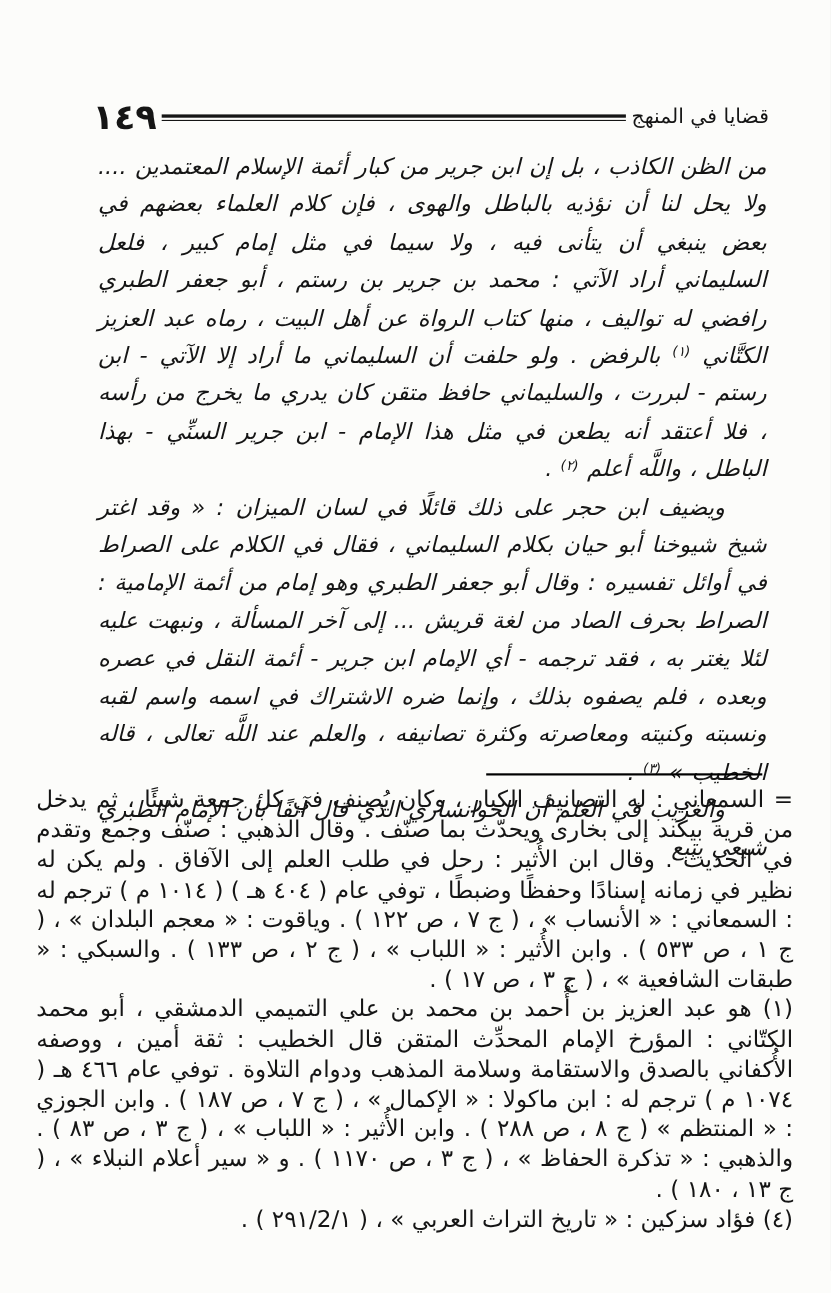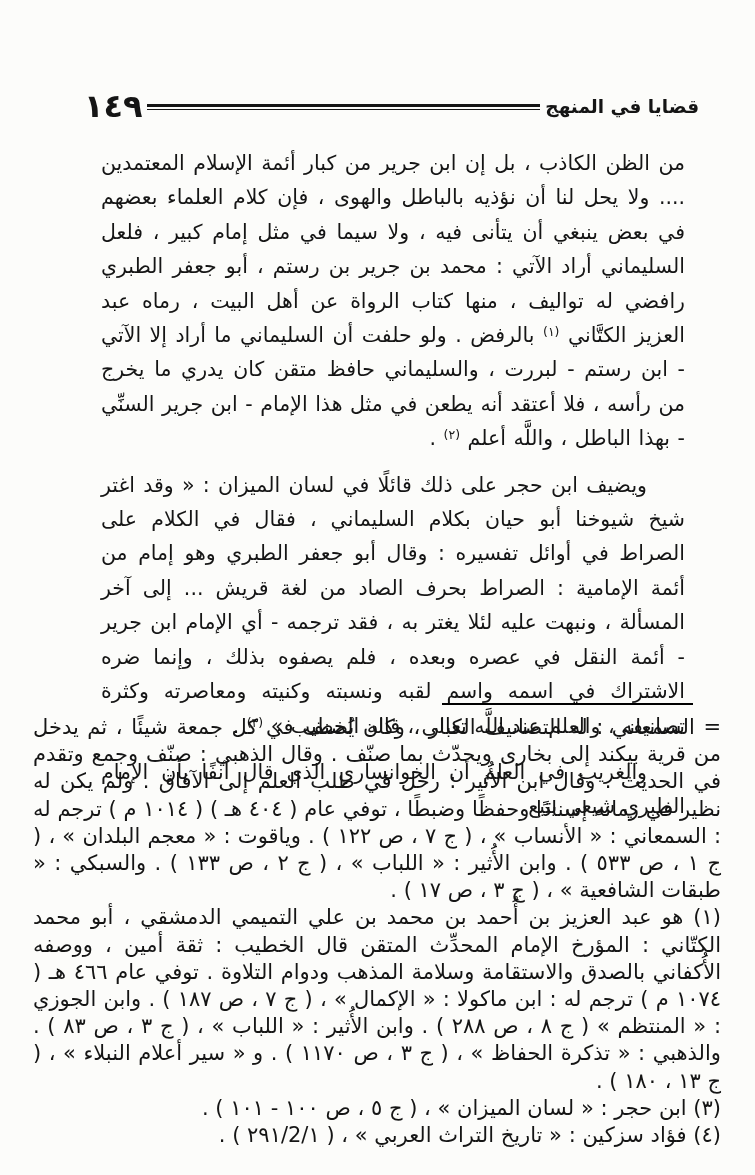--- a/index.html
+++ b/index.html
@@ -22,21 +22,21 @@
     overflow: hidden;
   }
   
   .header {
     position: absolute;
     top: 90px; right: 56px; left: 84px;
     display: flex; align-items: center;
     direction: rtl;
   }
   .header-title {
-    font-size: 18.5px; font-weight: 700;
+    font-size: 18.5px; font-weight: 400;
     white-space: nowrap;
     letter-spacing: 0;
   }
   .header-rule {
     flex: 1 1 auto;
     height: 6px;
     margin: 2px 5px 0 4px;
     border-top: 3px solid var(--ink);
     border-bottom: 1px solid var(--ink);
   }
@@ -48,21 +48,21 @@
   
   .body-text {
     position: absolute;
     top: 134px; right: 58px;
     width: 608px;
     font-size: 20.5px;
     line-height: 34.4px;
     text-align: justify;
     word-spacing: 1px;
   }
-  .para { margin: 12px; }
+  .para { margin: 0; font-style: italic; }
   .para.indented { text-indent: 38px; }
   .fnref {
     font-size: 12.5px;
     vertical-align: 6px;
     line-height: 0;
     white-space: nowrap;
   }
   
   .fn-divider {
     position: absolute;
@@ -95,17 +95,16 @@
       <p class="para">من الظن الكاذب ، بل إن ابن جرير من كبار أئمة الإسلام المعتمدين .... ولا يحل لنا أن نؤذيه بالباطل والهوى ، فإن كلام العلماء بعضهم في بعض ينبغي أن يتأنى فيه ، ولا سيما في مثل إمام كبير ، فلعل السليماني أراد الآتي : محمد بن جرير بن رستم ، أبو جعفر الطبري رافضي له تواليف ، منها كتاب الرواة عن أهل البيت ، رماه عبد العزيز الكتَّاني <sup class="fnref">(١)</sup> بالرفض . ولو حلفت أن السليماني ما أراد إلا الآتي - ابن رستم - لبررت ، والسليماني حافظ متقن كان يدري ما يخرج من رأسه ، فلا أعتقد أنه يطعن في مثل هذا الإمام - ابن جرير السنِّي - بهذا الباطل ، واللَّه أعلم <sup class="fnref">(٢)</sup> .</p>
       <p class="para indented">ويضيف ابن حجر على ذلك قائلًا في لسان الميزان : « وقد اغتر شيخ شيوخنا أبو حيان بكلام السليماني ، فقال في الكلام على الصراط في أوائل تفسيره : وقال أبو جعفر الطبري وهو إمام من أئمة الإمامية : الصراط بحرف الصاد من لغة قريش ... إلى آخر المسألة ، ونبهت عليه لئلا يغتر به ، فقد ترجمه - أي الإمام ابن جرير - أئمة النقل في عصره وبعده ، فلم يصفوه بذلك ، وإنما ضره الاشتراك في اسمه واسم لقبه ونسبته وكنيته ومعاصرته وكثرة تصانيفه ، والعلم عند اللَّه تعالى ، قاله الخطيب » <sup class="fnref">(٣)</sup> .</p>
       <p class="para indented">والغريب في العلم أن الخوانساري الذي قال آنفًا بأن الإمام الطبري شيعي يتبع</p>
     </div>
 
   <div class="fn-divider"></div>
 
   <div class="footnotes" id="footnotes">
       <p class="fn">= السمعاني : له التصانيف الكبار ، وكان يُصنف في كل جمعة شيئًا ، ثم يدخل من قرية بيكند إلى بخارى ويحدّث بما صنّف . وقال الذهبي : صنّف وجمع وتقدم في الحديث . وقال ابن الأُثير : رحل في طلب العلم إلى الآفاق . ولم يكن له نظير في زمانه إسنادًا وحفظًا وضبطًا ، توفي عام ( ٤٠٤ هـ ) ( ١٠١٤ م ) ترجم له : السمعاني : « الأنساب » ، ( ج ٧ ، ص ١٢٢ ) . وياقوت : « معجم البلدان » ، ( ج ١ ، ص ٥٣٣ ) . وابن الأُثير : « اللباب » ، ( ج ٢ ، ص ١٣٣ ) . والسبكي : « طبقات الشافعية » ، ( ج ٣ ، ص ١٧ ) .</p>
       <p class="fn">(١) هو عبد العزيز بن أُحمد بن محمد بن علي التميمي الدمشقي ، أبو محمد الكتّاني : المؤرخ الإمام المحدِّث المتقن قال الخطيب : ثقة أمين ، ووصفه الأُكفاني بالصدق والاستقامة وسلامة المذهب ودوام التلاوة . توفي عام ٤٦٦ هـ ( ١٠٧٤ م ) ترجم له : ابن ماكولا : « الإكمال » ، ( ج ٧ ، ص ١٨٧ ) . وابن الجوزي : « المنتظم » ( ج ٨ ، ص ٢٨٨ ) . وابن الأُثير : « اللباب » ، ( ج ٣ ، ص ٨٣ ) . والذهبي : « تذكرة الحفاظ » ، ( ج ٣ ، ص ١١٧٠ ) . و « سير أعلام النبلاء » ، ( ج ١٣ ، ١٨٠ ) .</p>
-      <p class="fn">(٣) ابن حجر : « لسان الميزان » ، ( ج ٥ ، ص ١٠٠ - ١٠١ ) .</p>
       <p class="fn">(٤) فؤاد سزكين : « تاريخ التراث العربي » ، ( ٢٩١/2/١ ) .</p>
     </div>
 
 </div>
 
 </body></html>

